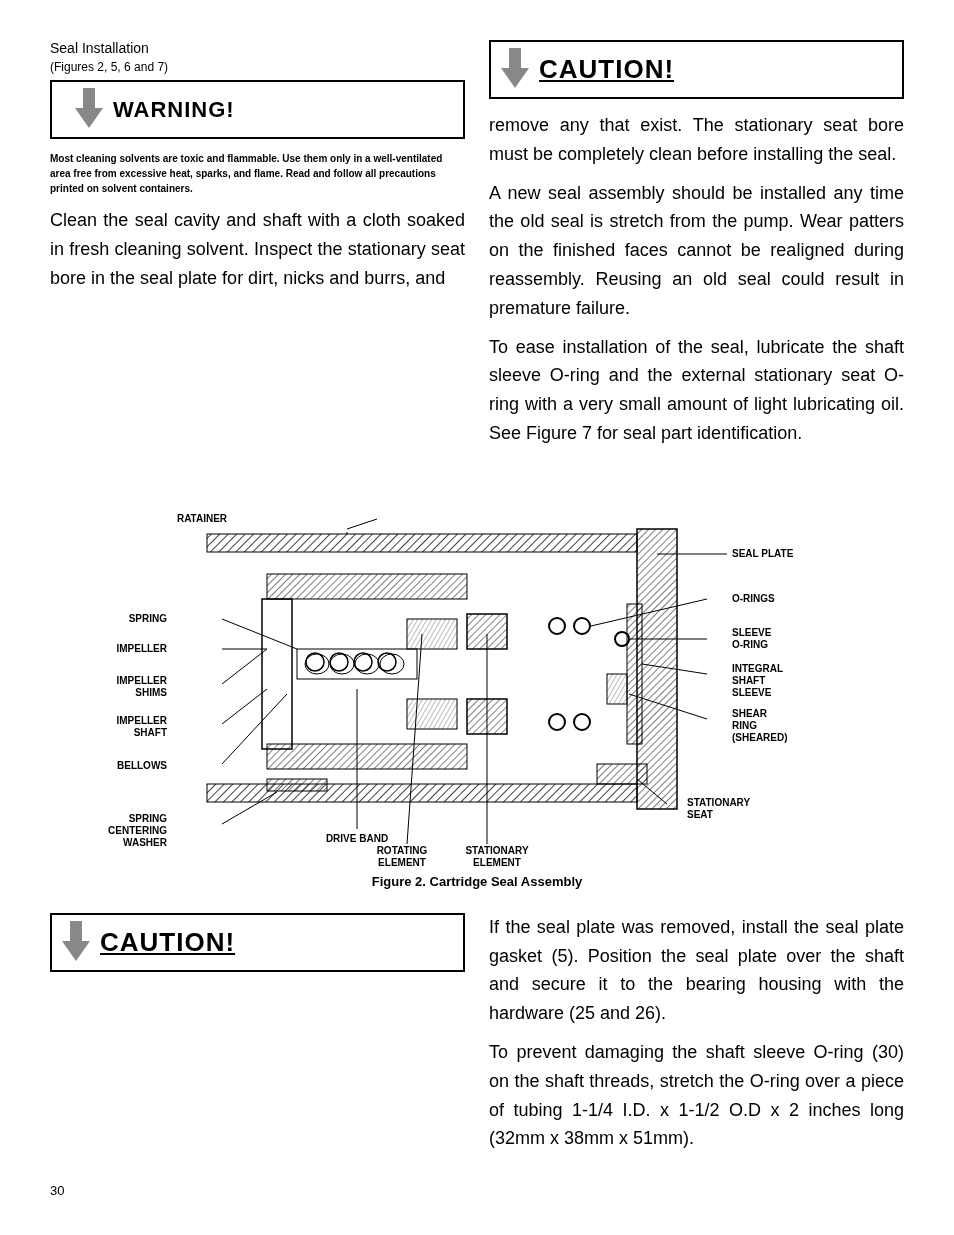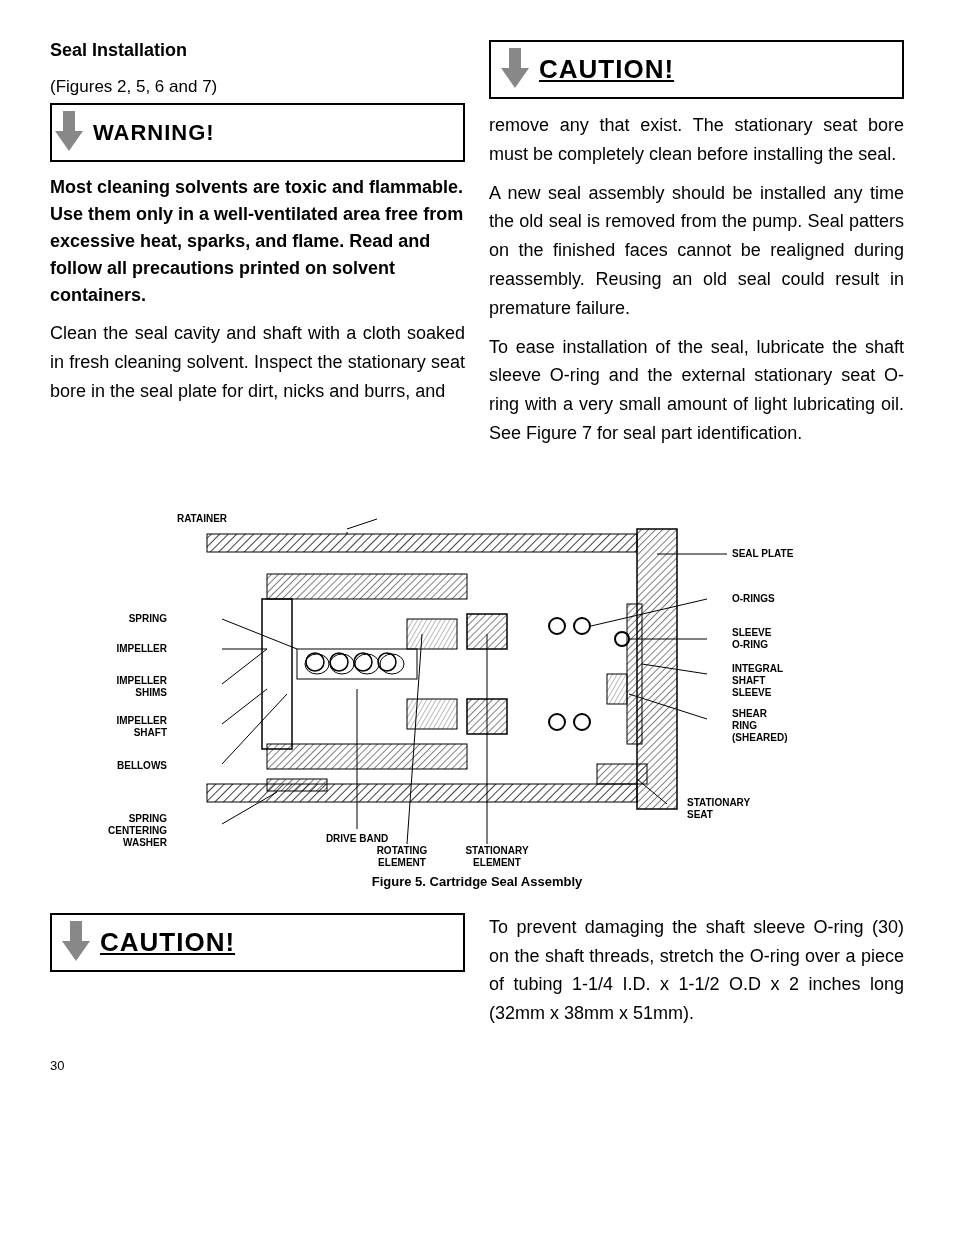--- a/index.html
+++ b/index.html
@@ -16,32 +16,32 @@
       display: flex;
       flex-direction: column;
       gap: 0;
     }
     .two-col {
       display: grid;
       grid-template-columns: 1fr 1fr;
       gap: 0 24px;
     }
     .section-title {
-      font-weight: bold;
-      font-size: 18px;
-      margin-bottom: 16px;
+      font-weight: normal;
+      font-size: 14px;
+      margin-bottom: 4px;
     }
     .figures-subtitle {
-      font-size: 17px;
+      font-size: 12px;
       margin-bottom: 6px;
     }
     
     .warning-box {
       border: 2px solid #000;
-      padding: 6px 3px;
+      padding: 6px 23px;
       display: flex;
       align-items: center;
       gap: 10px;
       margin-bottom: 12px;
     }
     .warning-title {
       font-size: 22px;
       font-weight: bold;
       letter-spacing: 1px;
     }
@@ -55,21 +55,21 @@
       margin-bottom: 12px;
     }
     .caution-title {
       font-size: 26px;
       font-weight: bold;
       letter-spacing: 1px;
       text-decoration: underline;
     }
     .warning-text {
       font-weight: bold;
-      font-size: 18px;
+      font-size: 10px;
       margin-bottom: 10px;
       line-height: 1.5;
     }
     .body-text {
       font-size: 18px;
       line-height: 1.6;
       margin-bottom: 10px;
       text-align: justify;
     }
     
@@ -143,21 +143,21 @@
       <div class="caution-box">
         <div class="down-arrow-icon">
           <svg width="28" height="40" viewBox="0 0 28 40">
             <rect x="8" y="0" width="12" height="22" fill="#888"></rect>
             <polygon points="0,20 14,40 28,20" fill="#888"></polygon>
           </svg>
         </div>
         <span class="caution-title">CAUTION!</span>
       </div>
       <p class="body-text">remove any that exist. The stationary seat bore must be completely clean before installing the seal.</p>
-      <p class="body-text">A new seal assembly should be installed any time the old seal is removed from the pump. Seal patters on the finished faces cannot be realigned during reassembly. Reusing an old seal could result in premature failure.</p>
+      <p class="body-text">A new seal assembly should be installed any time the old seal is stretch from the pump. Wear patters on the finished faces cannot be realigned during reassembly. Reusing an old seal could result in premature failure.</p>
       <p class="body-text">To ease installation of the seal, lubricate the shaft sleeve O-ring and the external stationary seat O-ring with a very small amount of light lubricating oil. See Figure 7 for seal part identification.</p>
     </div>
   </div>
 
   <div class="diagram-container">
     <svg class="diagram-svg" width="820" height="400" viewBox="0 0 820 400">
 
       <rect x="140" y="60" width="430" height="18" fill="url(#hatch)" stroke="#000" stroke-width="1"></rect>
 
       <rect x="140" y="310" width="430" height="18" fill="url(#hatch)" stroke="#000" stroke-width="1"></rect>
@@ -274,37 +274,38 @@
       <text x="665" y="174" class="label-text" text-anchor="start">O-RING</text>
       <text x="665" y="198" class="label-text" text-anchor="start">INTEGRAL</text>
       <text x="665" y="210" class="label-text" text-anchor="start">SHAFT</text>
       <text x="665" y="222" class="label-text" text-anchor="start">SLEEVE</text>
       <text x="665" y="243" class="label-text" text-anchor="start">SHEAR</text>
       <text x="665" y="255" class="label-text" text-anchor="start">RING</text>
       <text x="665" y="267" class="label-text" text-anchor="start">(SHEARED)</text>
       <text x="620" y="332" class="label-text" text-anchor="start">STATIONARY</text>
       <text x="620" y="344" class="label-text" text-anchor="start">SEAT</text>
     </svg>
-    <p class="diagram-caption">Figure 5. Cartridge Seal Assembly</p>
+    <p class="diagram-caption">Figure 2. Cartridge Seal Assembly</p>
   </div>
 
   <div class="two-col">
 
     <div>
       <div class="bottom-caution-box">
         <div class="down-arrow-icon">
           <svg width="28" height="40" viewBox="0 0 28 40">
             <rect x="8" y="0" width="12" height="22" fill="#888"></rect>
             <polygon points="0,20 14,40 28,20" fill="#888"></polygon>
           </svg>
         </div>
         <span class="caution-title">CAUTION!</span>
       </div>
     </div>
 
     <div>
+      <p class="body-text">If the seal plate was removed, install the seal plate gasket (5). Position the seal plate over the shaft and secure it to the bearing housing with the hardware (25 and 26).</p>
       <p class="body-text">To prevent damaging the shaft sleeve O-ring (30) on the shaft threads, stretch the O-ring over a piece of tubing 1-1/4 I.D. x 1-1/2 O.D x 2 inches long (32mm x 38mm x 51mm).</p>
     </div>
   </div>
 
   <div class="page-number">30</div>
 
 </div>
 
 </body></html>

